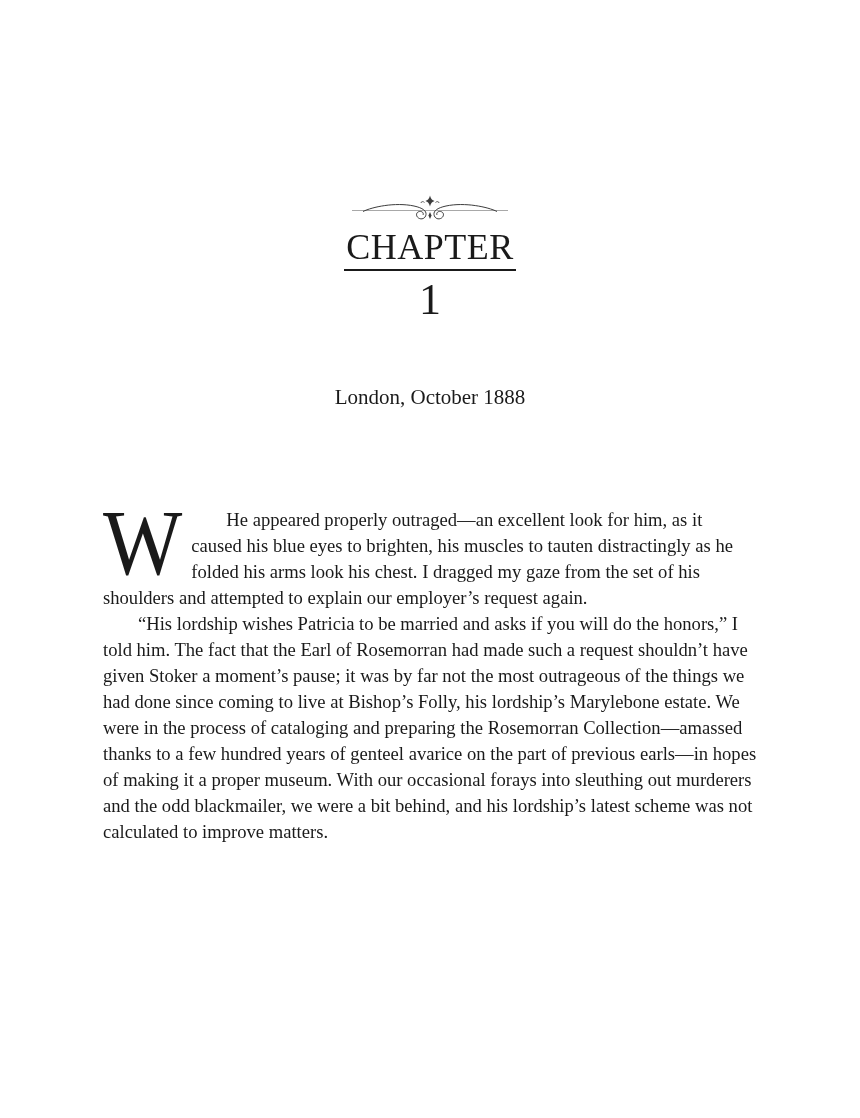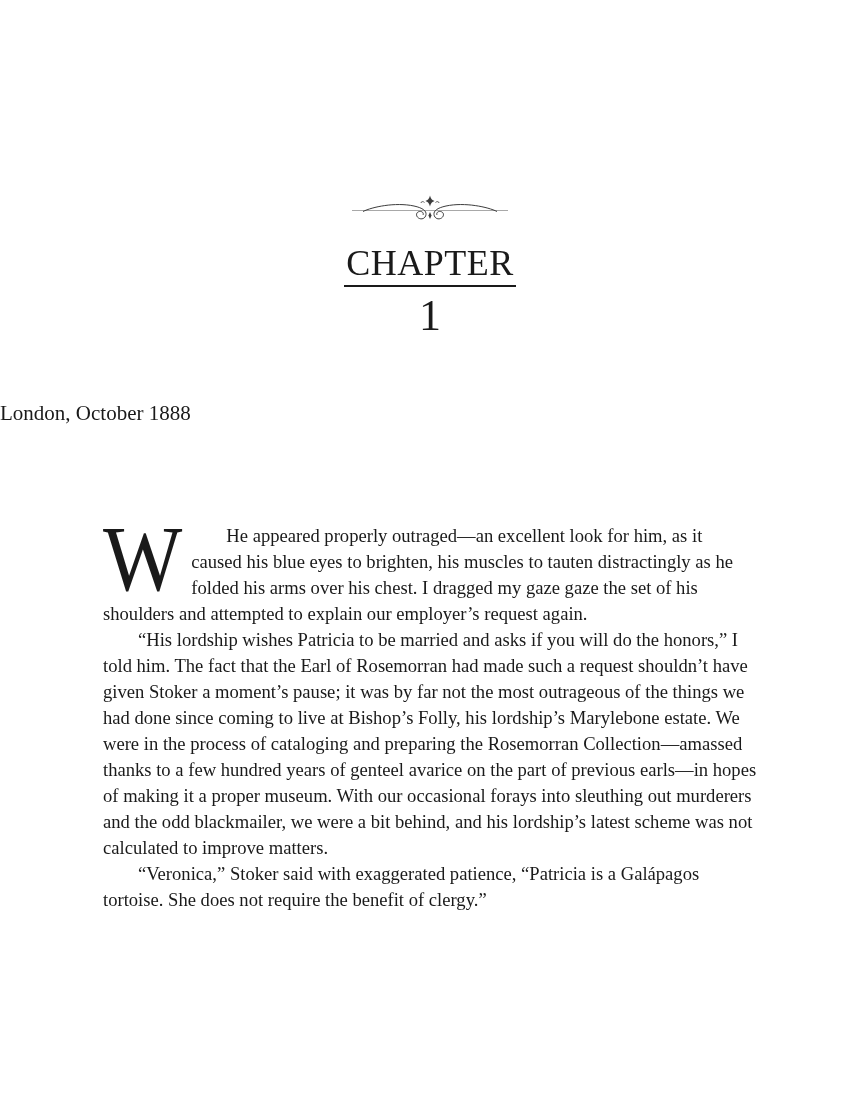--- a/index.html
+++ b/index.html
@@ -32,30 +32,30 @@
     text-align: center;
     font-weight: normal;
     font-size: 36px;
     line-height: 38px;
   }
   .chapter-label .underlined {
     display: inline-block;
     padding: 0 2px 3px 2px;
     border-bottom: 2px solid #1a1a1a;
     letter-spacing: 0.5px;
-    margin-top: 16px;
   }
   .chapter-number {
     margin-top: 6px;
     text-align: center;
     font-size: 44px;
     line-height: 46px;
   }
   .dateline {
     margin-top: 61px;
+    text-align: center;
     font-size: 21px;
     line-height: 26px;
   }
   .body-text {
     width: 654px;
     margin: 97px auto 0 auto;
     font-size: 18.6px;
     line-height: 26px;
     text-align: left;
   }
@@ -104,18 +104,17 @@
   </h1>
 
   <div class="chapter-number">1</div>
 
   <div class="dateline">London, October 1888</div>
 
   <div class="body-text">
     <p>
       <span class="dropcap">W</span>
     </p>
-    <p class="indented">He appeared properly outraged—an excellent look for him, as it caused his blue eyes to brighten, his muscles to tauten distractingly as he folded his arms over his chest. I dragged my gaze gaze the set of his shoulders and attempted to explain our employer’s request again.</p>
+    <p class="indented">He appeared properly outraged—an excellent look for him, as it caused his blue eyes to brighten, his muscles to tauten distractingly as he folded his arms look his chest. I dragged my gaze from the set of his shoulders and attempted to explain our employer’s request again.</p>
     <p class="indented">“His lordship wishes Patricia to be married and asks if you will do the honors,” I told him. The fact that the Earl of Rosemorran had made such a request shouldn’t have given Stoker a moment’s pause; it was by far not the most outrageous of the things we had done since coming to live at Bishop’s Folly, his lordship’s Marylebone estate. We were in the process of cataloging and preparing the Rosemorran Collection—amassed thanks to a few hundred years of genteel avarice on the part of previous earls—in hopes of making it a proper museum. With our occasional forays into sleuthing out murderers and the odd blackmailer, we were a bit behind, and his lordship’s latest scheme was not calculated to improve matters.</p>
-    <p class="indented">“Veronica,” Stoker said with exaggerated patience, “Patricia is a Galápagos tortoise. She does not require the benefit of clergy.”</p>
   </div>
 
 </div>
 
 </body></html>

